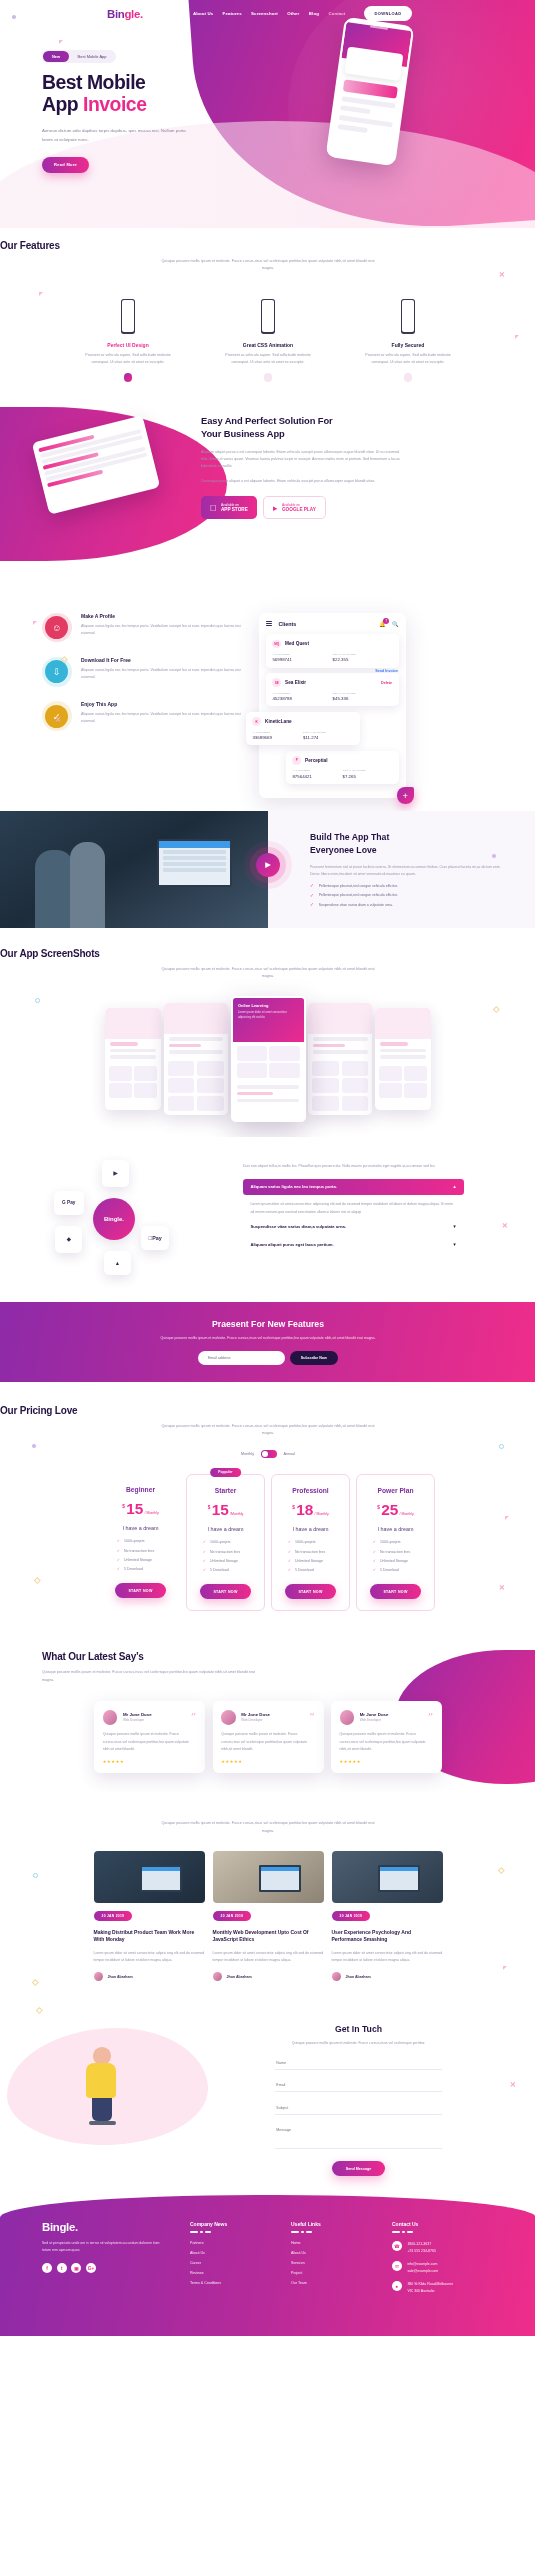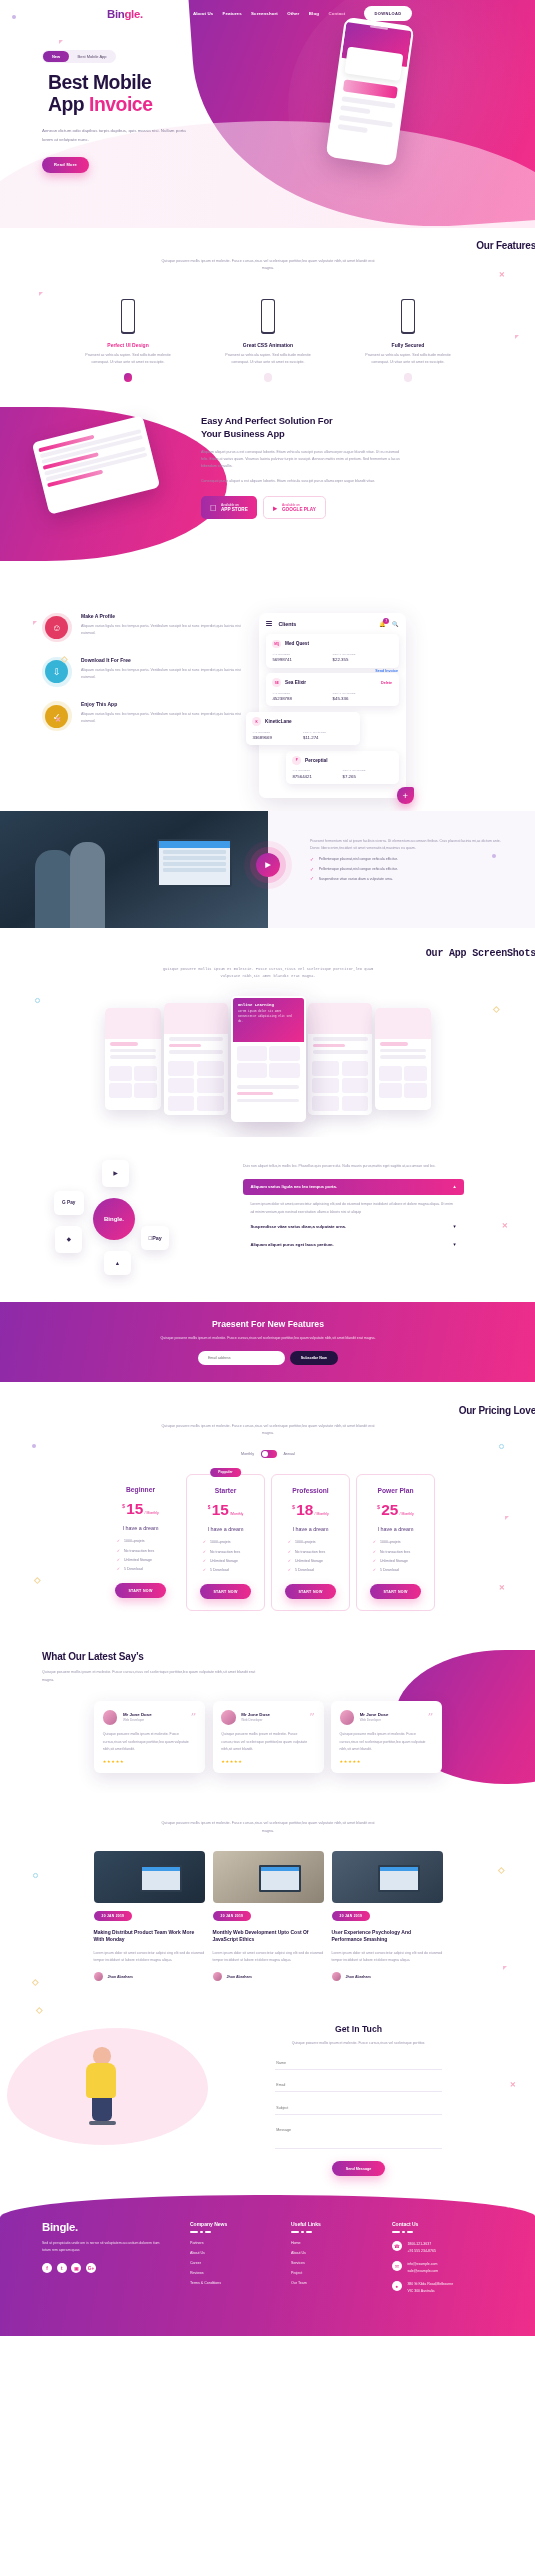--- a/index.html
+++ b/index.html
@@ -46,21 +46,21 @@
   .hero-left{width:201px;}
   .pill{
     display:inline-flex;align-items:center;background:#f3eef7;border-radius:13.4px;
     padding:1.3px 1.3px;margin-bottom:9.4px;
   }
   .pill .tag{
     background:linear-gradient(90deg,#8b2aa6,#9c2ba4);color:#fff;font-size:4px;font-weight:bold;
     border-radius:13.4px;padding:2.7px 8.7px;
   }
   .pill .ptxt{font-size:4px;color:#5c4a6e;padding:0 8.7px;}
-  .hero h1{font-size:19.4px;line-height:1.13;letter-spacing:-0.5px;color:#241242;font-weight:bold;margin-left:6px;}
+  .hero h1{font-size:19.4px;line-height:1.13;letter-spacing:-0.5px;color:#241242;font-weight:bold;}
   .hero h1 .hl{color:#ec2a8e;}
   .hero p.lead{font-size:4.4px;line-height:2.1;color:#8b83a0;margin:9.4px 0 12px;width:144px;}
   .rd-btn{
     background:linear-gradient(90deg,#a02ba6,#ec2a8e);color:#fff;border:none;border-radius:10.7px;
     padding:5.4px 12px;font-size:4px;font-weight:bold;letter-spacing:0.3px;cursor:pointer;
     box-shadow:0 4px 9.4px rgba(236,42,142,.35);font-family:"Liberation Sans",sans-serif;
   }
   
   .phone{
     position:absolute;right:131px;top:21.4px;width:70px;height:141px;background:#fff;
@@ -75,21 +75,21 @@
   .phone-chip{height:12px;background:linear-gradient(90deg,#f5a6d1,#ec2a8e);border-radius:3.3px;margin:5.4px 6px;}
 
   .deco{position:absolute;pointer-events:none;}
   .tri{width:0;height:0;border-left:4.7px solid #f9b9d6;border-bottom:4.7px solid transparent;}
   .xmark{color:#f8a8bf;font-size:7.4px;font-weight:bold;}
   .circ{width:4.7px;height:4.7px;border:1.1px solid #9fd8ee;border-radius:50%;}
   .dmd{width:4.7px;height:4.7px;border:1.1px solid #f3d79a;transform:rotate(45deg);}
   .dotp{width:4px;height:4px;border-radius:50%;background:#cdb6e8;}
 
   
-  .ttl{font-size:10px;font-weight:bold;color:#241242;text-align:right;letter-spacing:-0.2px;}
+  .ttl{font-size:10px;font-weight:bold;color:#241242;text-align:left;letter-spacing:-0.2px;}
   .sub{font-size:3.7px;line-height:2.1;color:#9a93ad;text-align:center;width:221px;margin:6.7px auto 0;}
   .feat-row{display:flex;justify-content:center;gap:33px;margin-top:17.4px;}
   .feat{width:107px;text-align:center;}
   .feat-img{height:43px;display:flex;align-items:flex-end;justify-content:center;}
   .mini-phone{width:14.7px;height:35px;background:#3a3550;border-radius:2.7px;padding:1.3px;}
   .mini-phone .scr{background:#fff;height:100%;border-radius:2px;}
   .feat h3{font-size:5px;font-weight:bold;margin-top:8px;color:#241242;}
   .feat h3.pinkt{color:#ec2a8e;}
   .feat p{font-size:3.6px;line-height:2;color:#9a93ad;margin-top:4.7px;padding:0 10.7px;}
   .feat-dot{
@@ -191,21 +191,21 @@
     background:linear-gradient(135deg,#a02ba6,#ec2a8e);display:flex;align-items:center;
     justify-content:center;color:#fff;font-size:7.4px;box-shadow:0 0 0 6px rgba(236,42,142,.18),0 0 0 12px rgba(236,42,142,.08);
   }
   .build-right{padding:20px 0 0 42px;width:268px;}
   .build-right h2{font-size:8.7px;font-weight:bold;line-height:1.5;color:#241242;}
   .build-right p{font-size:3.5px;line-height:2;color:#9a93ad;margin-top:7.4px;width:194px;}
   .chk{display:flex;align-items:center;gap:4.7px;margin-top:4.7px;font-size:3.5px;color:#6e6683;}
   .chk-ico{color:#ec2a8e;font-size:4.7px;}
 
   
-  .shots{padding:20px 0 17.4px;background:#fff;position:relative;overflow:hidden;font-family:Liberation Mono, monospace;}
+  .shots{padding:20px 0 17.4px;background:#fff;position:relative;overflow:hidden;}
   .shots-stage{display:flex;align-items:center;justify-content:center;gap:2.7px;margin-top:17.4px;height:121px;}
   .sp{background:#fff;border-radius:4.7px;box-shadow:0 5.4px 16px rgba(60,20,90,.14);overflow:hidden;}
   .sp.s1{width:56px;height:102px;}
   .sp.s2{width:64px;height:112px;}
   .sp.big{width:75px;height:126px;border:2.7px solid #fff;box-shadow:0 9.4px 25.4px rgba(60,20,90,.26);z-index:4;}
   .sp .tophd{height:31px;background:linear-gradient(135deg,#a02ba6,#ec2a8e);}
   .sp .tophd.lite{background:#fbeaf4;}
   .sp .bodyrow{height:3.3px;background:#f1edf5;border-radius:2px;margin:3.3px 4.7px;}
   .sp .bodyrow.pk{background:#f9c9e2;width:50%;}
   .sp .gridbox{display:grid;grid-template-columns:1fr 1fr;gap:2.7px;padding:4px;}
@@ -650,20 +650,24 @@
     <div class="bi-mon">
       <div class="hd"></div>
         <div class="ln"></div>
         <div class="ln"></div>
         <div class="ln"></div>
         <div class="ln"></div>
     </div>
   </div>
   <div class="play-circle">▶</div>
   <div class="build-right">
+    <h2>
+      <span>Build The App That</span><br>
+      <span>Everyonee Love</span>
+    </h2>
     <p>Praesent fermentum nisl at ipsum facilisis viverra. Ut elementum accumsan finibus. Cras placerat lacinia mi,ac dictum ante. Donec libero enim,tincidunt sit amet venenatis id,maximus eu quam.</p>
     <div class="chk">
         <span class="chk-ico">✓</span>
         <span>Pellentesque placerat,nisl congue vehicula efficitur.</span>
       </div>
     <div class="chk">
         <span class="chk-ico">✓</span>
         <span>Pellentesque placerat,nisl congue vehicula efficitur.</span>
       </div>
     <div class="chk">

